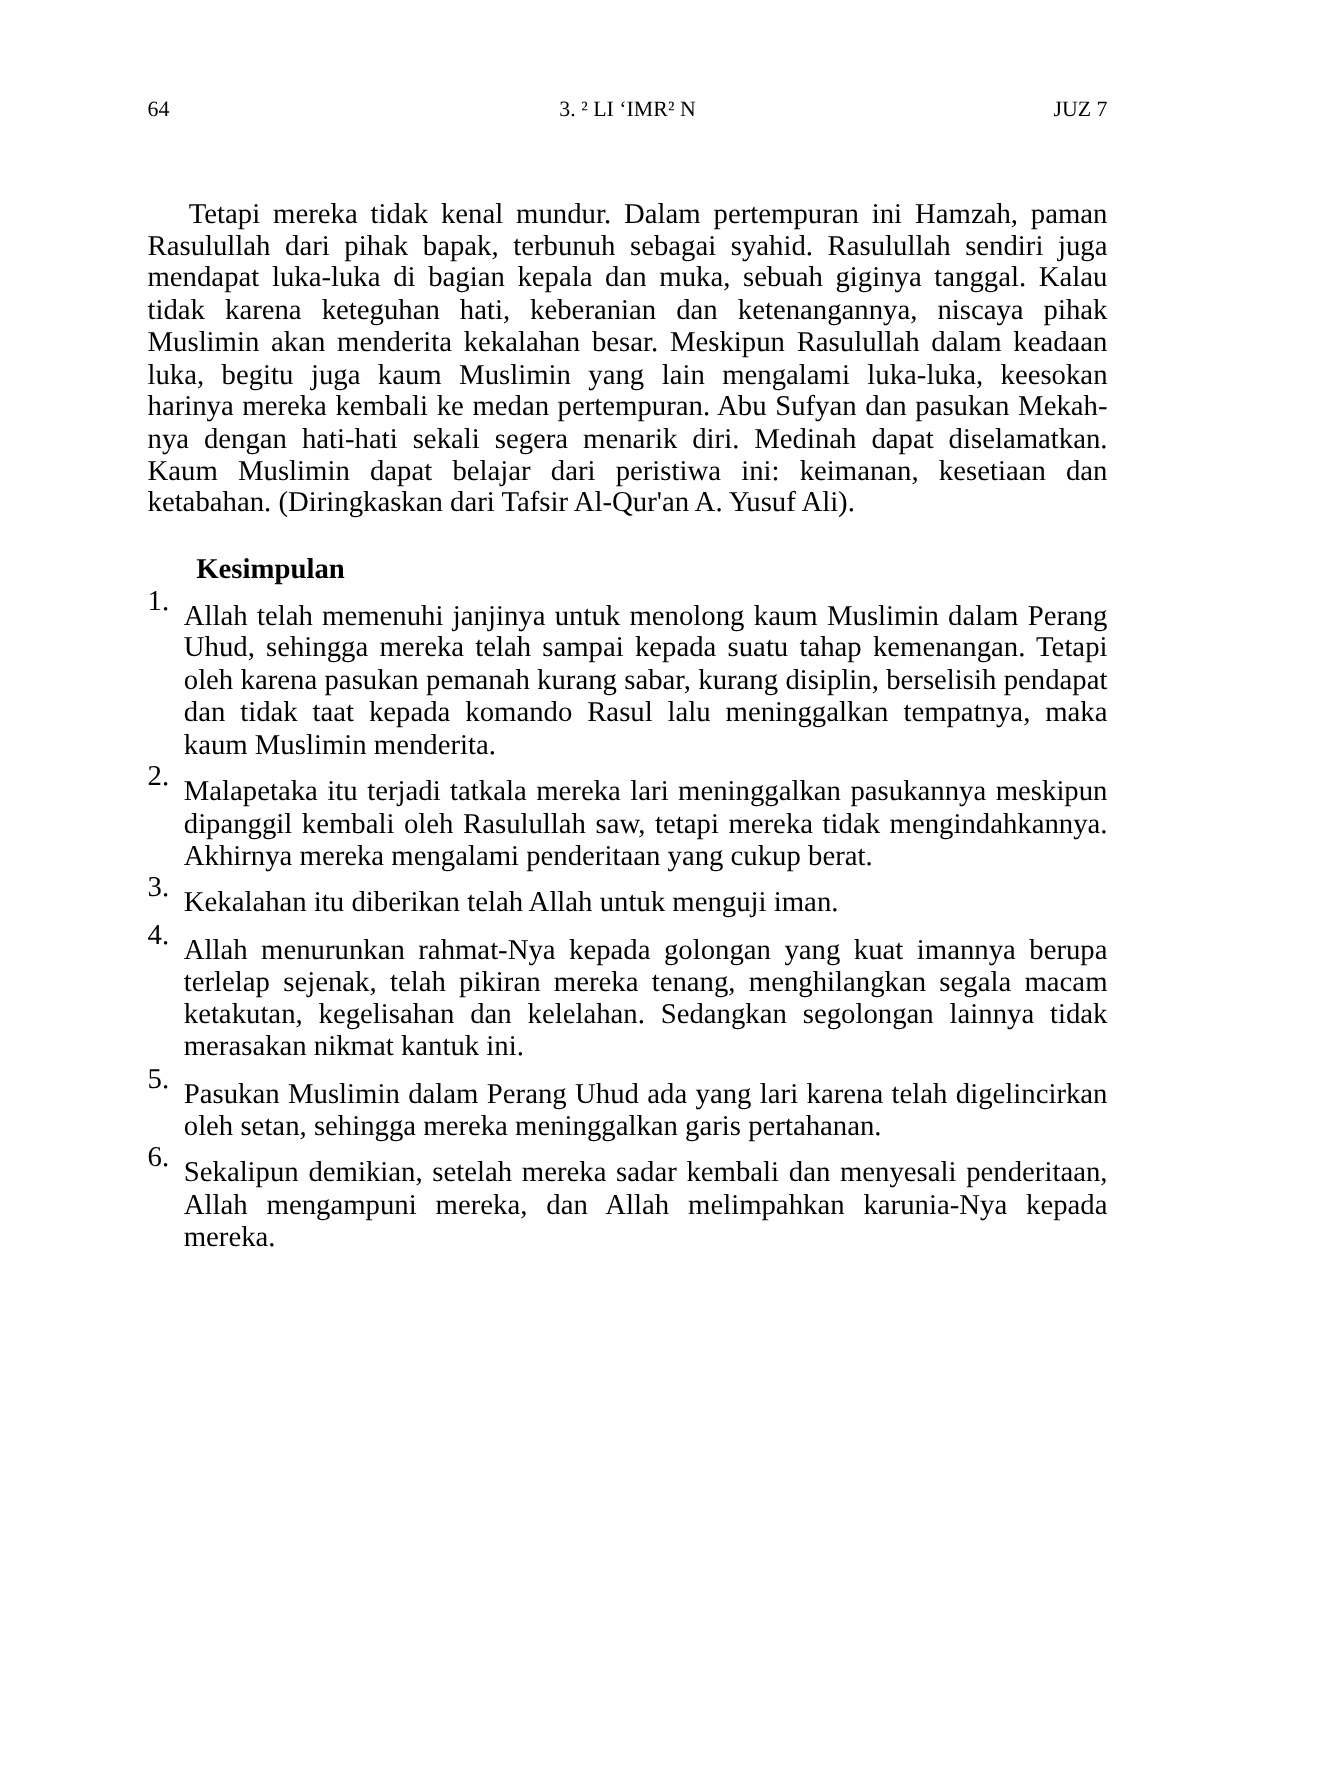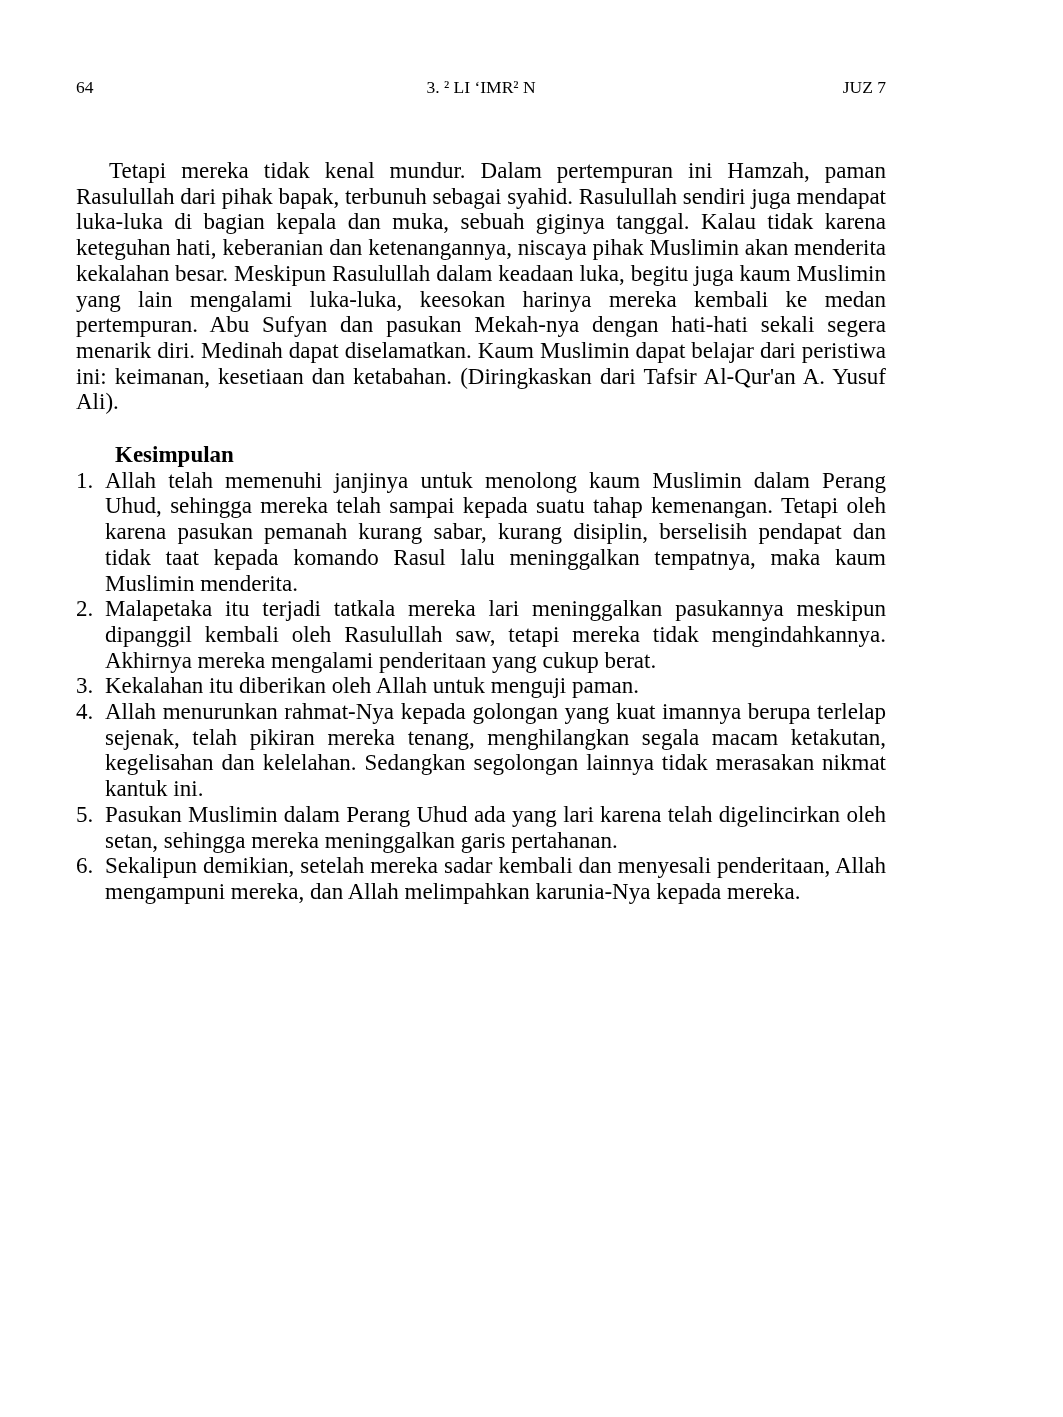--- a/index.html
+++ b/index.html
@@ -11,21 +11,21 @@
       width: 1063px;
       height: 1417px;
       font-family: "Liberation Serif", "DejaVu Serif", serif;
       color: #000000;
       overflow: hidden;
     }
     .page {
       box-sizing: border-box;
       width: 1063px;
       height: 1417px;
-      padding: 76px 177px 40px 76px;
+      padding: 76px 177px 40px 118px;
     }
     .page-header {
       display: grid;
       grid-template-columns: 1fr auto 1fr;
       align-items: baseline;
       font-size: 17.5px;
       line-height: 22px;
     }
     .page-header .left   { text-align: left; }
     .page-header .center { }
@@ -55,20 +55,21 @@
       display: flex;
       align-items: flex-start;
     }
     .list-item .num {
       flex: 0 0 29px;
       text-align: left;
     }
     .list-item .item-text {
       flex: 1 1 auto;
       text-align: justify;
+      margin-top: 12px;
     }
   </style>
 </head>
 <body>
 
 <div class="page">
 
   <div class="page-header">
     <span class="left">64</span>
     <span class="center">3. ² LI ‘IMR² N</span>
@@ -88,21 +89,21 @@
         <span class="item-text">Allah telah memenuhi janjinya untuk menolong kaum Muslimin dalam Perang Uhud, sehingga mereka telah sampai kepada suatu tahap kemenangan. Tetapi oleh karena pasukan pemanah kurang sabar, kurang disiplin, berselisih pendapat dan tidak taat kepada komando Rasul lalu meninggalkan tempatnya, maka kaum Muslimin menderita.</span>
       </div>
 
       <div class="list-item">
         <span class="num">2.</span>
         <span class="item-text">Malapetaka itu terjadi tatkala mereka lari meninggalkan pasukannya meskipun dipanggil kembali oleh Rasulullah saw, tetapi mereka tidak mengindahkannya. Akhirnya mereka mengalami penderitaan yang cukup berat.</span>
       </div>
 
       <div class="list-item">
         <span class="num">3.</span>
-        <span class="item-text">Kekalahan itu diberikan oleh Allah untuk menguji paman.</span>
+        <span class="item-text">Kekalahan itu diberikan telah Allah untuk menguji iman.</span>
       </div>
 
       <div class="list-item">
         <span class="num">4.</span>
         <span class="item-text">Allah menurunkan rahmat-Nya kepada golongan yang kuat imannya berupa terlelap sejenak, telah pikiran mereka tenang, menghilangkan segala macam ketakutan, kegelisahan dan kelelahan. Sedangkan segolongan lainnya tidak merasakan nikmat kantuk ini.</span>
       </div>
 
       <div class="list-item">
         <span class="num">5.</span>
         <span class="item-text">Pasukan Muslimin dalam Perang Uhud ada yang lari karena telah digelincirkan oleh setan, sehingga mereka meninggalkan garis pertahanan.</span>

